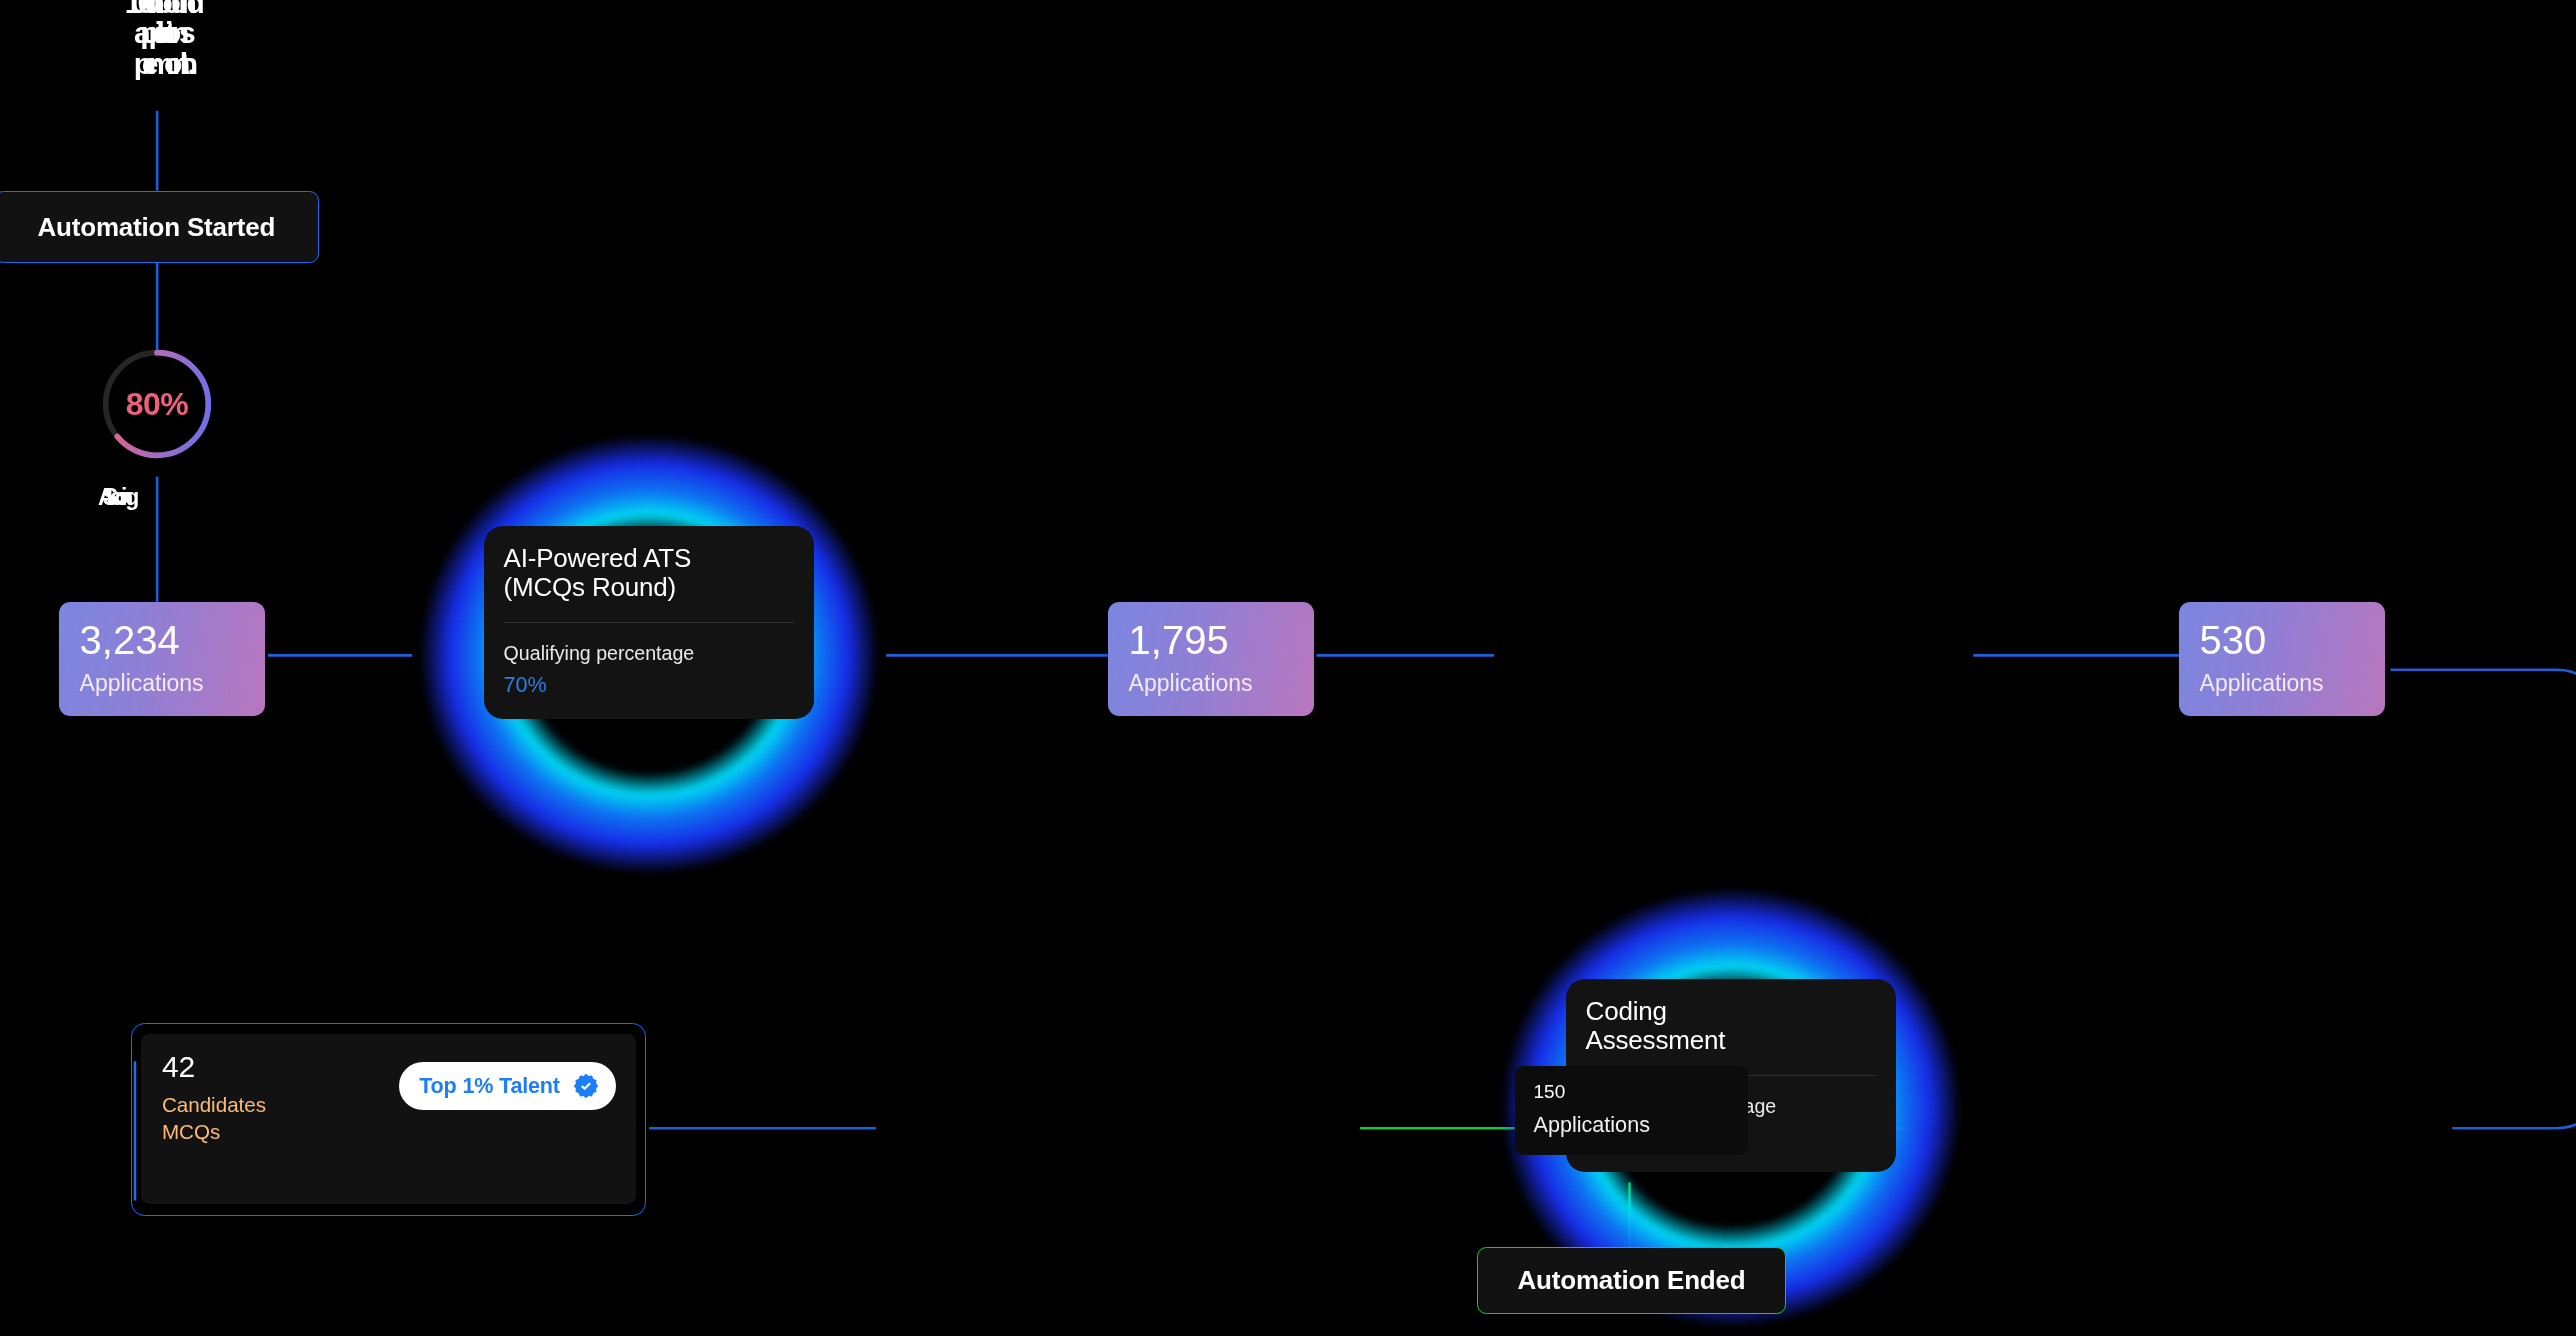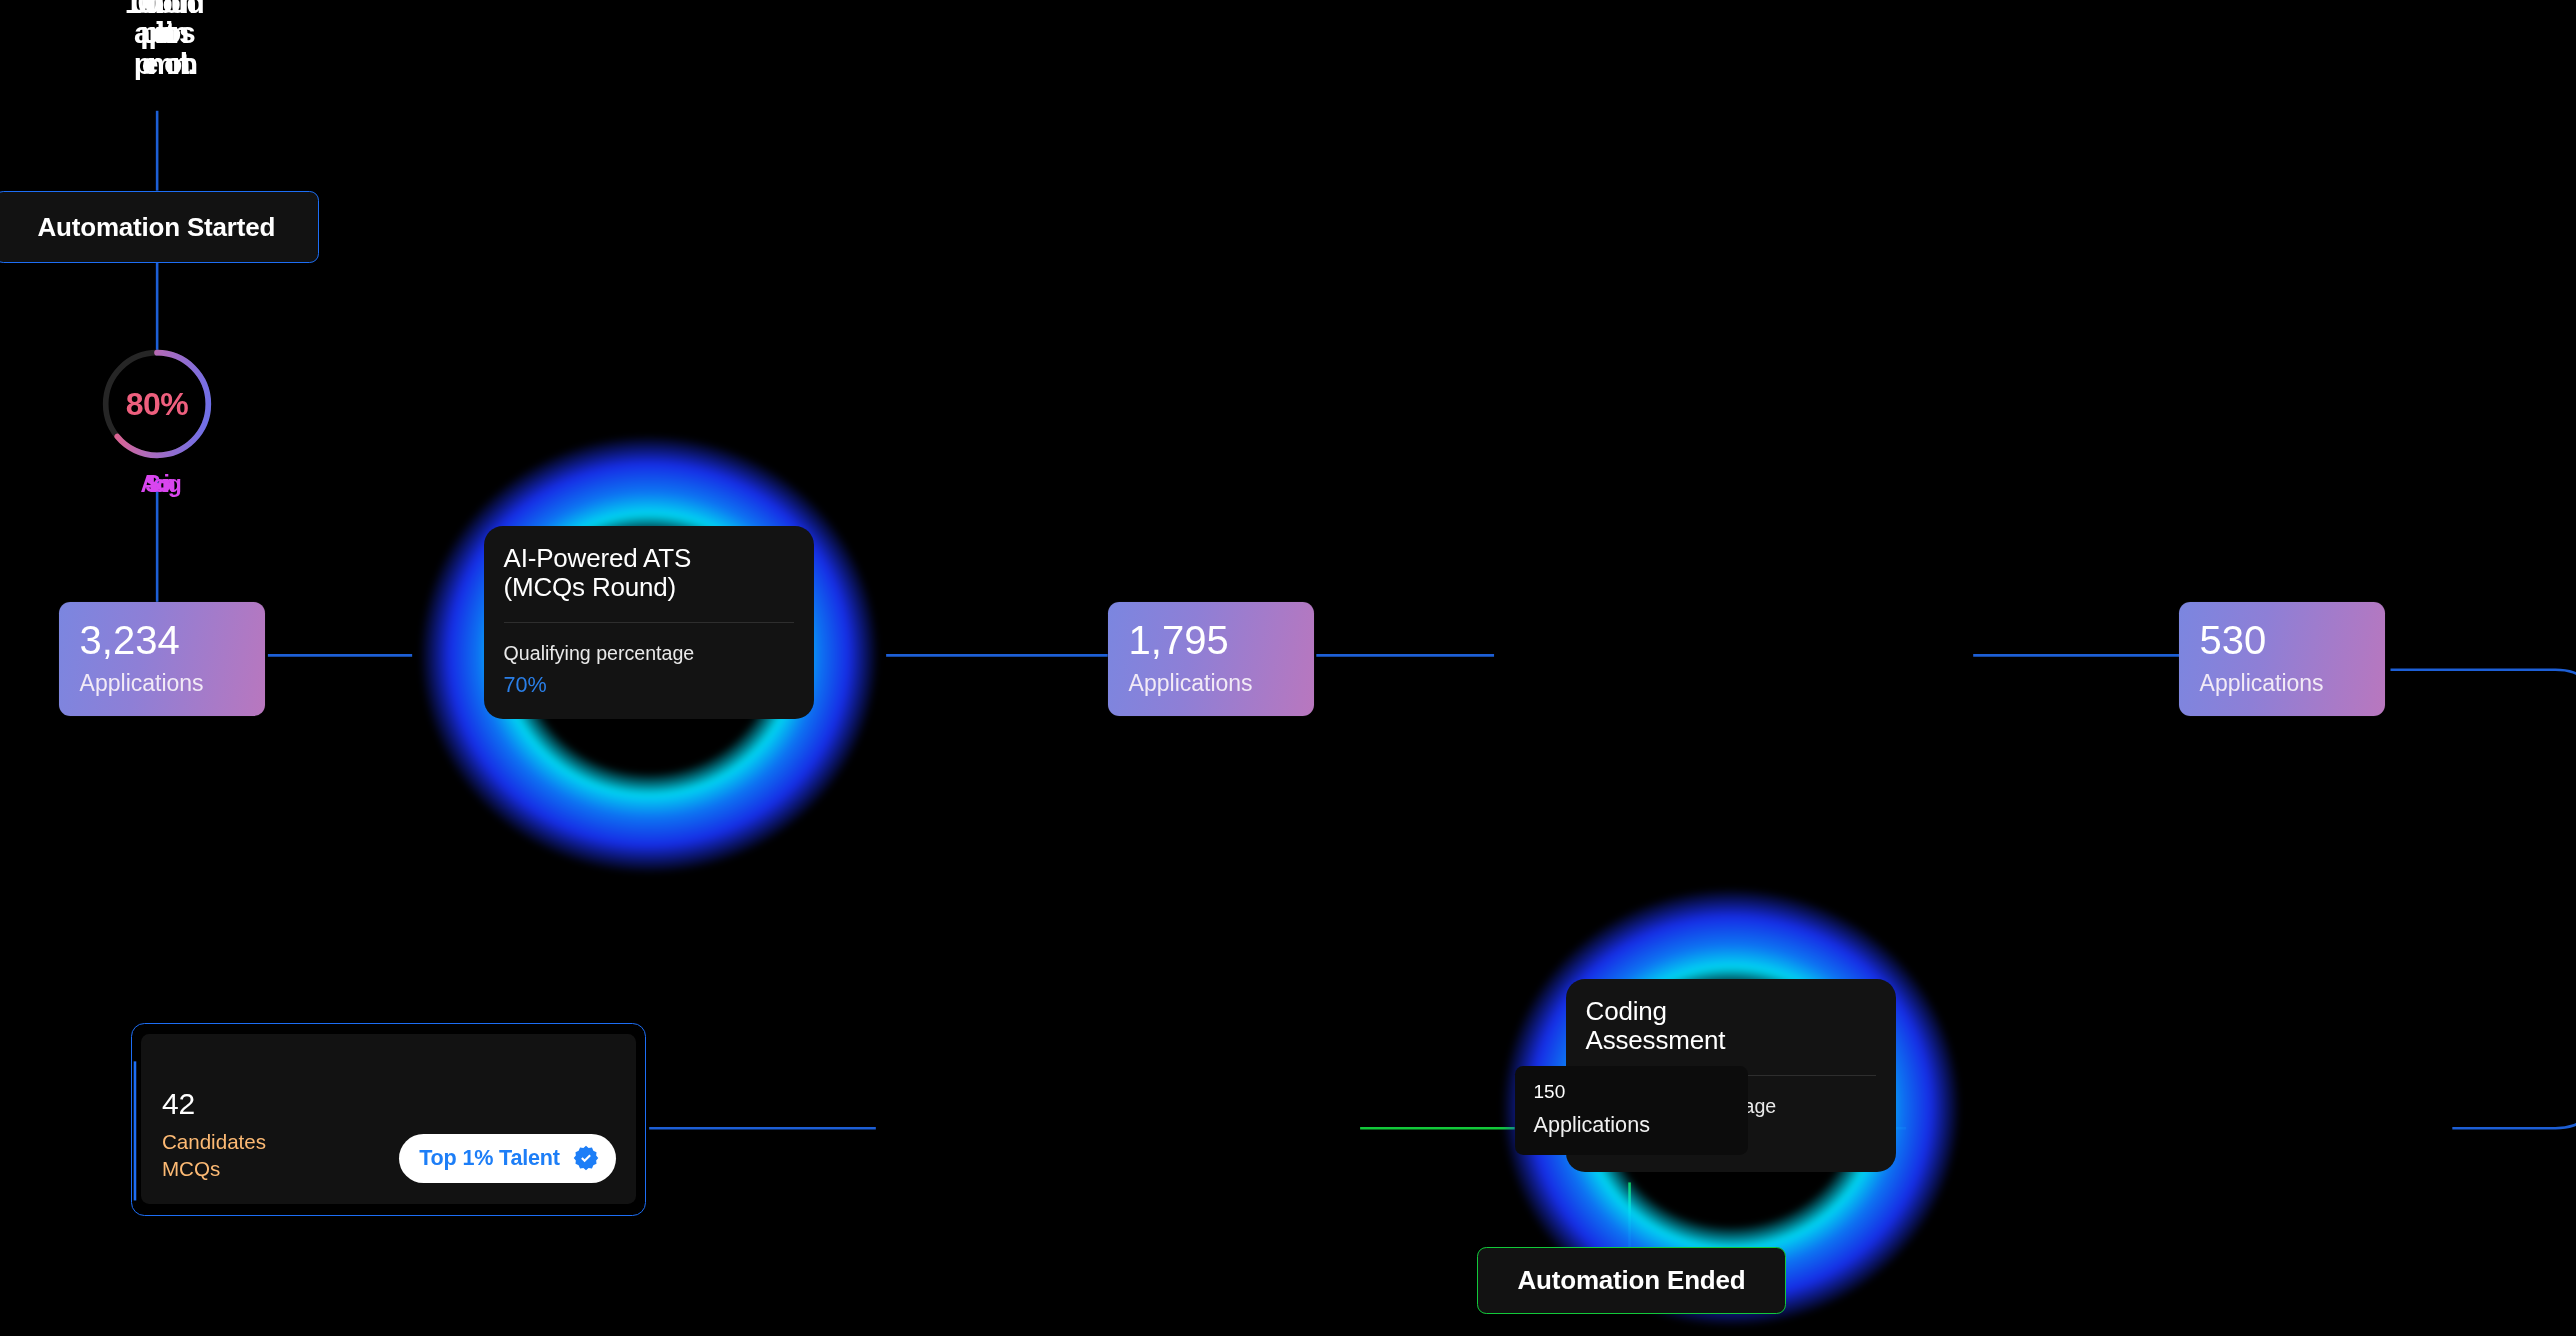--- a/index.html
+++ b/index.html
@@ -42,22 +42,22 @@
 
   
   .ring-wrap{ width:118px; height:155px; }
   .ring{ position:relative; width:118px; height:118px; }
   .ring svg{ position:absolute; inset:0; }
   .ring .pct{
     position:absolute; inset:0; display:flex; align-items:center; justify-content:center;
     font-size:32px; font-weight:700; color:#ee5f7e; letter-spacing:-0.5px;
   }
   .ring-label{
-    margin-top:8px; text-align:center;
-    font-size:23px; font-weight:700; color:#d946ef; white-space:nowrap;
+    margin-top:21px; text-align:left;
+    font-size:23px; font-weight:700; color:#ffffff; white-space:nowrap;
   }
   .ring-label span{ display:inline-block; letter-spacing:-8.2px; }
 
   
   .chip{
     border-radius:11.3px; padding:17.5px 20.6px 19.6px 20.6px;
     background:linear-gradient(100deg,#7b86e0 0%, #8e7fd6 40%, #b977be 100%);
     box-shadow:0 0 0 0.5px rgba(255,255,255,0.04);
   }
   .chip .num{ font-size:40px; font-weight:400; line-height:1; letter-spacing:0px; color:#fff; }
@@ -92,21 +92,21 @@
   .verify{ width:28px; height:28px; flex:0 0 28px; }
 
   
   .hired-outline{
     position:absolute; border:1.5px solid #1d6ef5; border-radius:13.4px; z-index:3;
   }
   .hired-body{
     position:relative; z-index:4;
     background:#121212; border-radius:8.2px;
     padding:17.5px 20.6px 21.6px 20.6px;
-    display:flex; align-items:flex-end; gap:7px;
+    display:flex; align-items:flex-start; gap:7px;
   }
   .hired-num{ font-size:30px; font-weight:400; line-height:1; color:#fff; }
   .hired-sub{ font-size:20.6px; line-height:1.3; color:#fdba74; margin-top:10px; }
 
   
   .chip-dark{
     background:#0c0c0c; border-radius:8.2px; padding:15.5px 18.5px 17.5px 18.5px;
   }
   .chip-dark .num{ font-size:19px; font-weight:400; color:#fff; line-height:1; }
   .chip-dark .lbl{ font-size:21.6px; color:#f0f0f0; margin-top:11.3px; }

